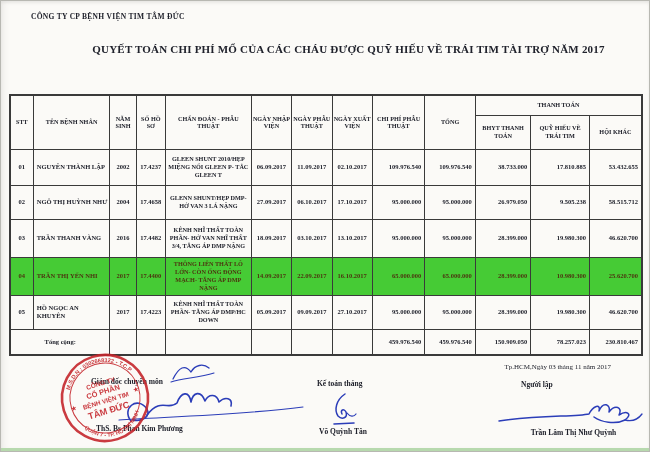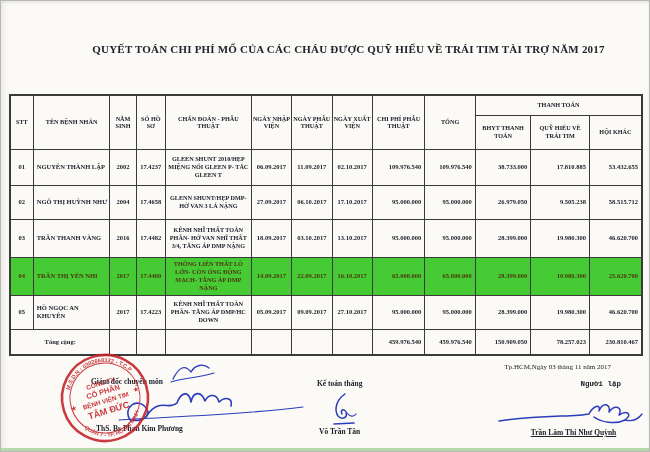--- a/index.html
+++ b/index.html
@@ -29,20 +29,21 @@
   .sig-role{position:absolute; font-size:7.5px; font-weight:bold;}
   .sig-name{position:absolute; font-size:7.5px; font-weight:bold;}
   .sig svg path{stroke:var(--ink); fill:none; stroke-linecap:round; stroke-linejoin:round;}
   .sig{position:absolute;}
   .stamp{position:absolute; left:58px; top:351px; width:92px; height:92px; transform:rotate(-17deg); opacity:.9;}
 </style>
 </head>
 <body>
 
 <div class="page">
+  <div class="company">CÔNG TY CP BỆNH VIỆN TIM TÂM ĐỨC</div>
   <div class="title1">QUYẾT TOÁN CHI PHÍ MỔ CỦA CÁC CHÁU ĐƯỢC QUỸ HIẾU VỀ TRÁI TIM TÀI TRỢ NĂM 2017</div>
 
   <table>
     <colgroup>
       <col style="width:23px">
         <col style="width:76px">
         <col style="width:26px">
         <col style="width:29px">
       <col style="width:85px">
         <col style="width:40px">
@@ -165,24 +166,24 @@
     </tr>
   </tbody>
     </table>
 
   <div class="footer-date">Tp.HCM,Ngày 03 tháng 11 năm 2017</div>
 
   <div class="sig-role" style="left:90px; top:376px;">Giám đốc chuyên môn</div>
   <div class="sig-name" style="left:95px; top:423px;">ThS. Bs Phan Kim Phương</div>
 
   <div class="sig-role" style="left:316px; top:378px;">Kế toán tháng</div>
-  <div class="sig-name" style="left:318px; top:426px;">Võ Trần Tân</div>
-
-  <div class="sig-role" style="left:520px; top:379px; width:100px; text-align:right;font-family:Liberation Mono, monospace;">Người lập</div>
-  <div class="sig-name" style="left:505px; top:427px; width:135px; text-align:center;text-decoration:underline;">Trần Lâm Thị Như Quỳnh</div>
+  <div class="sig-name" style="left:318px; top:426px;">Võ Quỳnh Tân</div>
+
+  <div class="sig-role" style="left:520px; top:379px; width:100px; text-align:left;">Người lập</div>
+  <div class="sig-name" style="left:505px; top:427px; width:135px; text-align:center;">Trần Lâm Thị Như Quỳnh</div>
 
   <div class="sig" style="left:168px; top:360px;">
     <svg width="48" height="24" viewBox="0 0 48 24">
       <path d="M4 18 C 10 6, 16 3, 22 11 C 26 4, 34 2, 40 7" stroke-width="1.3"></path>
       <path d="M2 21 C 14 17, 30 17, 45 12" stroke-width="1.1"></path>
     </svg>
   </div>
   <div class="sig" style="left:112px; top:386px;">
     <svg width="195" height="42" viewBox="0 0 195 42">
       <path d="M18 34 C 8 22, 24 8, 34 22 C 38 30, 28 35, 20 33" stroke-width="1.6"></path>

